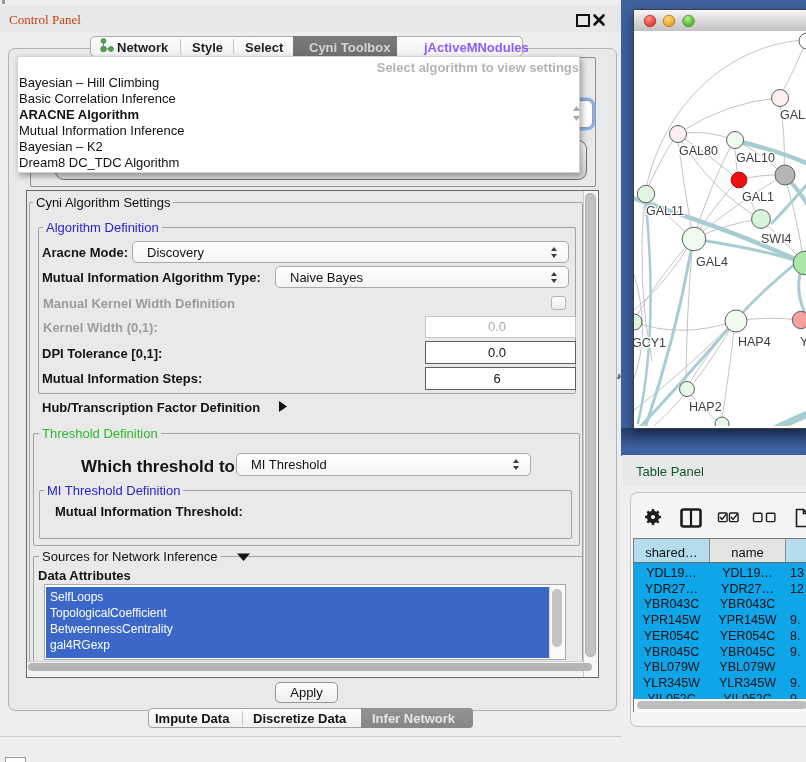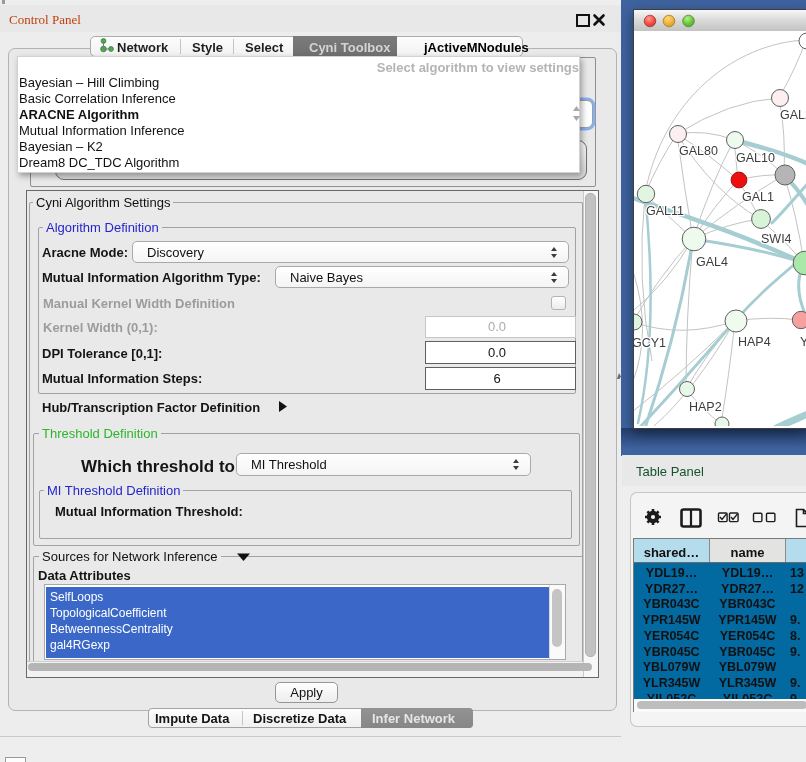--- a/index.html
+++ b/index.html
@@ -40,21 +40,21 @@
 <svg class="abs" style="left:100px;top:38px" width="15" height="15">
     <circle cx="3.5" cy="3" r="2.4" fill="#4caf50" stroke="#2d7d32" stroke-width=".8"></circle>
     <circle cx="3.5" cy="11" r="2.8" fill="#4caf50" stroke="#2d7d32" stroke-width=".8"></circle>
     <circle cx="11" cy="11" r="2.4" fill="#4caf50" stroke="#2d7d32" stroke-width=".8"></circle>
     <path d="M3.5 3 L3.5 11 L11 11" stroke="#7a7a7a" stroke-width="1" fill="none"></path>
   </svg>
 <div class="abs b" style="left:117px;top:40px;font-size:13px;color:#1f1f1f;">Network</div>
 <div class="abs b" style="left:192px;top:40px;font-size:13px;color:#1f1f1f;">Style</div>
 <div class="abs b" style="left:245px;top:40px;font-size:13px;color:#1f1f1f;">Select</div>
 <div class="abs b" style="left:309px;top:40px;font-size:13px;color:#d4d4d4;">Cyni Toolbox</div>
-<div class="abs b" style="left:407px;top:40px;font-size:13px;color:#000000;padding-left:17px;">jActiveMNodules</div>
+<div class="abs b" style="left:407px;top:40px;font-size:13px;color:#8b5cf6;padding-left:17px;">jActiveMNodules</div>
 
 <div class="abs" style="left:30px;top:57px;width:564px;height:128px;border:1px solid #8f8f8f;border-radius:2px;"></div>
 <div class="abs" style="left:560px;top:100px;width:31px;height:26px;background:#fff;border:1px solid #9f9f9f;border-radius:6px;box-shadow:0 0 0 2.5px rgba(125,170,240,.9);"></div>
 <div class="arr" style="right:auto;left:572px;top:107px;position:absolute;"></div>
 <div class="abs" style="left:55px;top:140px;width:530px;height:38px;background:linear-gradient(#ffffff,#d8d8d8);border:1px solid #6e6e6e;border-radius:9px;"></div>
 
 <div class="abs" style="left:26px;top:190px;width:571px;height:486px;border:1px solid #686868;background:#e9e9e9;overflow:hidden;">
  <div class="abs" style="left:0;top:0;width:556px;height:486px;overflow:hidden;">
 <div class="gbox" style="left:2px;top:11px;width:552px;height:472px;border-bottom:none;"></div>
       <div class="gttl" style="left:6px;top:4px;color:#111;">Cyni Algorithm Settings</div>
@@ -264,21 +264,21 @@
 <rect x="73.5" y="5" width="8.6" height="8.6" rx="1"></rect>
         <rect x="84.5" y="5" width="8.6" height="8.6" rx="1"></rect>
 <path d="M75 9 l2 2.4 l4.5 -5.5" stroke-width="1.5"></path>
         <path d="M86 9 l2 2.4 l4.5 -5.5" stroke-width="1.5"></path>
 <rect x="108.5" y="5.2" width="8.4" height="8.4" rx="1"></rect>
         <rect x="121.5" y="5.2" width="8.4" height="8.4" rx="1"></rect>
 </g>
 <path d="M151.5 1.5 h7 l4 4 v13 h-11 z M158.5 1.5 v4 h4" stroke-width="1.6"></path>
 </g>
 </svg>
-<div class="abs" style="left:633px;top:538px;width:173px;height:173px;background:#0369a1;border-top:1px solid #7a7a7a;border-left:1px solid #7a7a7a;overflow:hidden;font-weight:bold;">
+<div class="abs" style="left:633px;top:538px;width:173px;height:173px;background:#0ea5e9;border-top:1px solid #7a7a7a;border-left:1px solid #7a7a7a;overflow:hidden;">
     <div class="abs" style="left:0;top:0;width:75px;height:23px;background:#b5dcec;border-right:1px solid #8a8a8a;"></div>
     <div class="abs" style="left:76px;top:0;width:75px;height:23px;background:#e3e3e1;border-right:1px solid #8a8a8a;"></div>
     <div class="abs" style="left:152px;top:0;width:21px;height:23px;background:#b5dcec;"></div>
     <div class="abs" style="left:0;top:23px;width:173px;height:1px;background:#6a6a6a;"></div>
     <div class="abs" style="left:0;top:6px;width:75px;text-align:center;font-size:13px;color:#111;">shared…</div>
     <div class="abs" style="left:76px;top:6px;width:75px;text-align:center;font-size:13px;color:#111;">name</div>
     <div class="abs" style="left:0;top:27px;width:75px;text-align:center;font-size:12.5px;color:#111;">YDL19…</div>
     <div class="abs" style="left:76px;top:27px;width:75px;text-align:center;font-size:12.5px;color:#111;">YDL19…</div>
     <div class="abs" style="left:156px;top:27px;font-size:12.5px;color:#111;">13</div>
     <div class="abs" style="left:0;top:42.7px;width:75px;text-align:center;font-size:12.5px;color:#111;">YDR27…</div>

